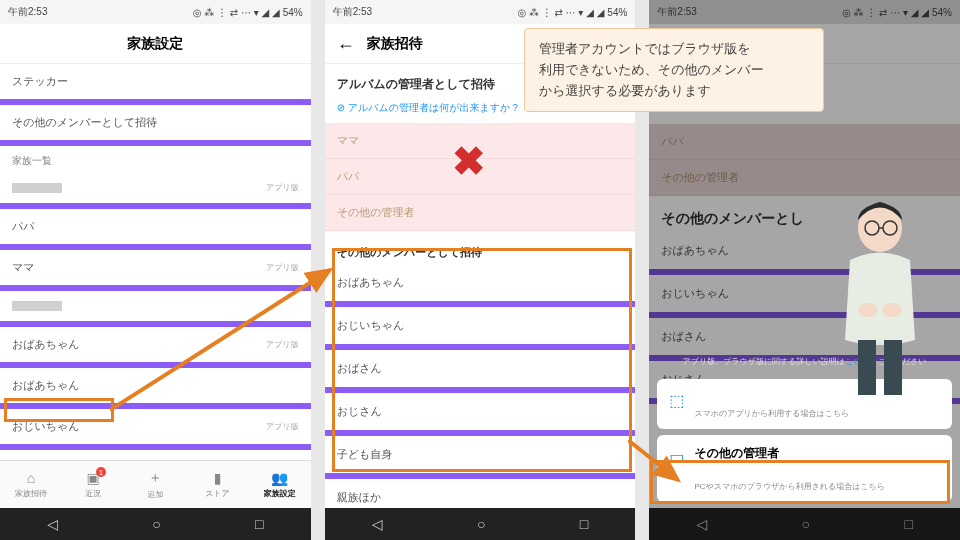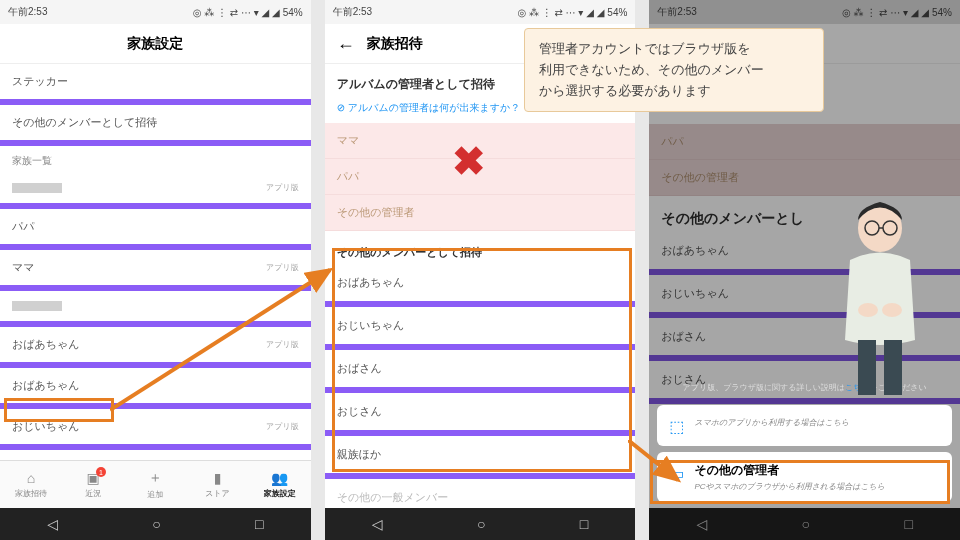--- a/index.html
+++ b/index.html
@@ -32,21 +32,21 @@
   .member-block .row { padding: 11px 12px; }
   .disabled { color: #bbb; }
 
   
   .dim { position: absolute; inset: 0; background: rgba(0,0,0,.35); }
   .sheet { position: absolute; bottom: 32px; left: 8px; right: 8px; background: transparent; }
   .sheet-note { font-size: 8px; color: #ddd; text-align: center; padding: 6px; }
   .sheet-opt { background: #fff; border-radius: 6px; margin: 6px 0; padding: 10px 12px; display: flex; gap: 10px; align-items: flex-start; }
   .sheet-opt .ico { color: #2196f3; font-size: 16px; margin-top: 2px; }
   .sheet-opt .t { font-size: 12px; font-weight: 600; }
-  .sheet-opt .d { font-size: 8px; color: #888; margin-top: 2px; font-style: italic; }
+  .sheet-opt .d { font-size: 8px; color: #888; margin-top: 19px; }
 
   
   .hl { position: absolute; border: 3px solid #e67e22; pointer-events: none; }
   .arrow { position: absolute; pointer-events: none; }
   .cross { position: absolute; color: #d32f2f; font-size: 40px; font-weight: 900; pointer-events: none; }
   .callout { position: absolute; background: #fdf2e3; border: 1px solid #e8c99a; border-radius: 4px; padding: 10px 14px; font-size: 13px; color: #444; line-height: 1.6; }
   .callout::after { content: ""; position: absolute; bottom: -10px; right: 40px; border: 10px solid transparent; border-top-color: #fdf2e3; }
   .person { position: absolute; right: 20px; bottom: 140px; width: 120px; height: 210px; }
 </style>
 </head>
@@ -168,20 +168,23 @@
             <span>おばあちゃん</span>
           </div>
       <div class="row">
             <span>おじいちゃん</span>
           </div>
       <div class="row">
             <span>おばさん</span>
           </div>
       <div class="row">
             <span>おじさん</span>
+          </div>
+      <div class="row">
+            <span>子ども自身</span>
           </div>
       <div class="row">
             <span>親族ほか</span>
           </div>
       <div class="row disabled">
             <span>その他の一般メンバー</span>
           </div>
     </div>
   </div>
   <div class="navbar">

